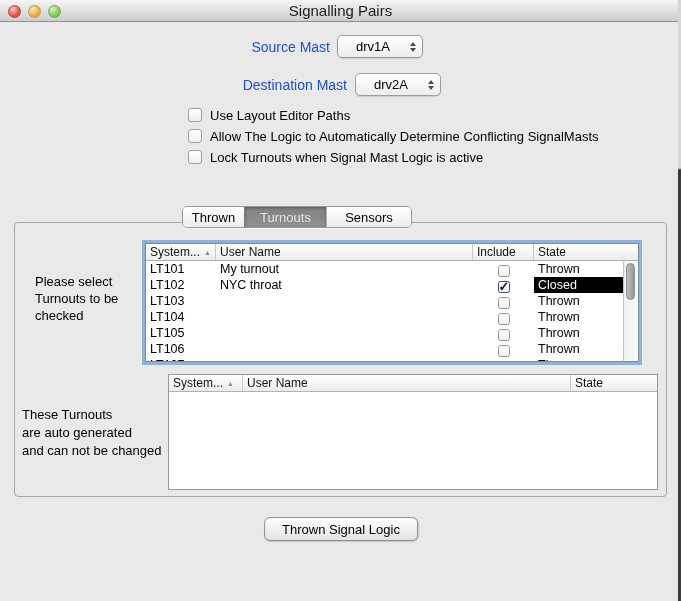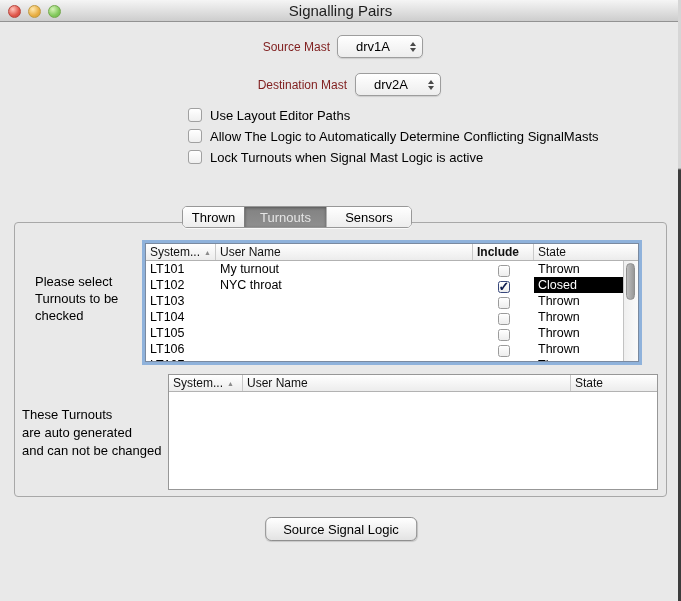--- a/index.html
+++ b/index.html
@@ -13,21 +13,21 @@
     background:linear-gradient(#f5f5f5,#cdcdcd); border-bottom:1px solid #929292;
     display:flex; align-items:center; }
   .title { position:absolute; left:0; right:0; text-align:center; font-size:15px; color:#1d1d1d; }
   .lights { position:absolute; left:8px; top:5px; display:flex; gap:7px; z-index:2; }
   .light { width:13px; height:13px; border-radius:50%; display:inline-block; }
   .light.red   { background:radial-gradient(circle at 35% 30%, #ffc6bd, #e0564a 60%, #c2433a); border:1px solid #b8453c;}
   .light.yellow{ background:radial-gradient(circle at 35% 30%, #ffe9b0, #e8ae44 60%, #d09c34); border:1px solid #c09a42;}
   .light.green { background:radial-gradient(circle at 35% 30%, #d7f3b9, #82c95c 60%, #6db34b); border:1px solid #74a84e;}
 
   
-  .flabel { position:absolute; font-size:12px; color:#7f1d1d; text-align:right; line-height:16px; }
+  .flabel { position:absolute; font-size:14px; color:#1d4ed8; text-align:right; line-height:16px; }
   #lbl-source { top:39px; left:0; width:330px; }
   #lbl-dest   { top:77px; left:0; width:347px; }
   .popup { position:absolute; width:86px; height:23px; border:1px solid #9d9d9d; border-radius:5px;
     background:linear-gradient(#ffffff,#ededed); box-shadow:0 1px 1px rgba(0,0,0,.12);
     display:flex; align-items:center; justify-content:center; font-size:13px; cursor:default; }
   #popup-source { left:337px; top:35px; }
   #popup-dest   { left:355px; top:73px; }
   .popup-value { margin-right:14px; }
   .popup-arrows { position:absolute; right:6px; top:0; bottom:0; display:flex; flex-direction:column; justify-content:center; gap:2px; }
   .popup-arrows i { width:0; height:0; border-left:3.5px solid transparent; border-right:3.5px solid transparent; }
@@ -88,21 +88,21 @@
   .tr { height:16px; display:flex; font-size:12.5px; color:#000;align-items:flex-end; }
   .td { line-height:16px; overflow:hidden; white-space:nowrap; }
 
   
   #table1 .c-sys   { width:70px;  padding-left:4px; }
   #table1 .c-user  { width:257px; padding-left:4px; }
   #table1 .c-inc   { width:61px;  display:flex; align-items:center; justify-content:center; }
   #table1 .c-state { flex:1; padding-left:4px; }
   #table1 .h-sys   { width:70px; }
   #table1 .h-user  { width:257px; }
-  #table1 .h-inc   { width:61px;font-weight:bold; }
+  #table1 .h-inc   { width:61px; }
   #table1 .h-state { flex:1; }
 
   .rowcheck { width:12px; height:12px; border:1px solid #9b9b9b; border-radius:2.5px;
     background:linear-gradient(#ffffff,#ededed); position:relative; }
   .rowcheck.checked { border-color:#38487c; }
   .rowcheck.checked::after { content:"✓"; position:absolute; left:0px; top:-3px;
     font-size:13px; font-weight:bold; color:#0c1b4d; }
 
   .c-state.selected { background:#000; color:#fff; }
 
@@ -281,16 +281,16 @@
       <div class="th h-user">
         <span>User Name</span>
       </div>
       <div class="th h-state">
         <span>State</span>
       </div>
     </div>
     <div class="tbody"></div>
   </div>
 
-  <button class="pushbtn">Source Signal Logic</button>
+  <button class="pushbtn">Thrown Signal Logic</button>
 </div>
 
 <div class="edge-strip"></div>
 
 </body></html>

